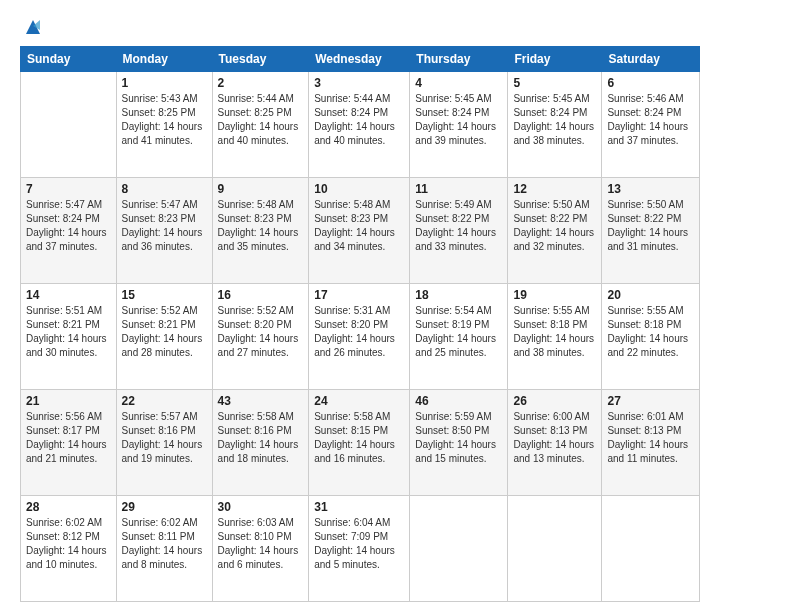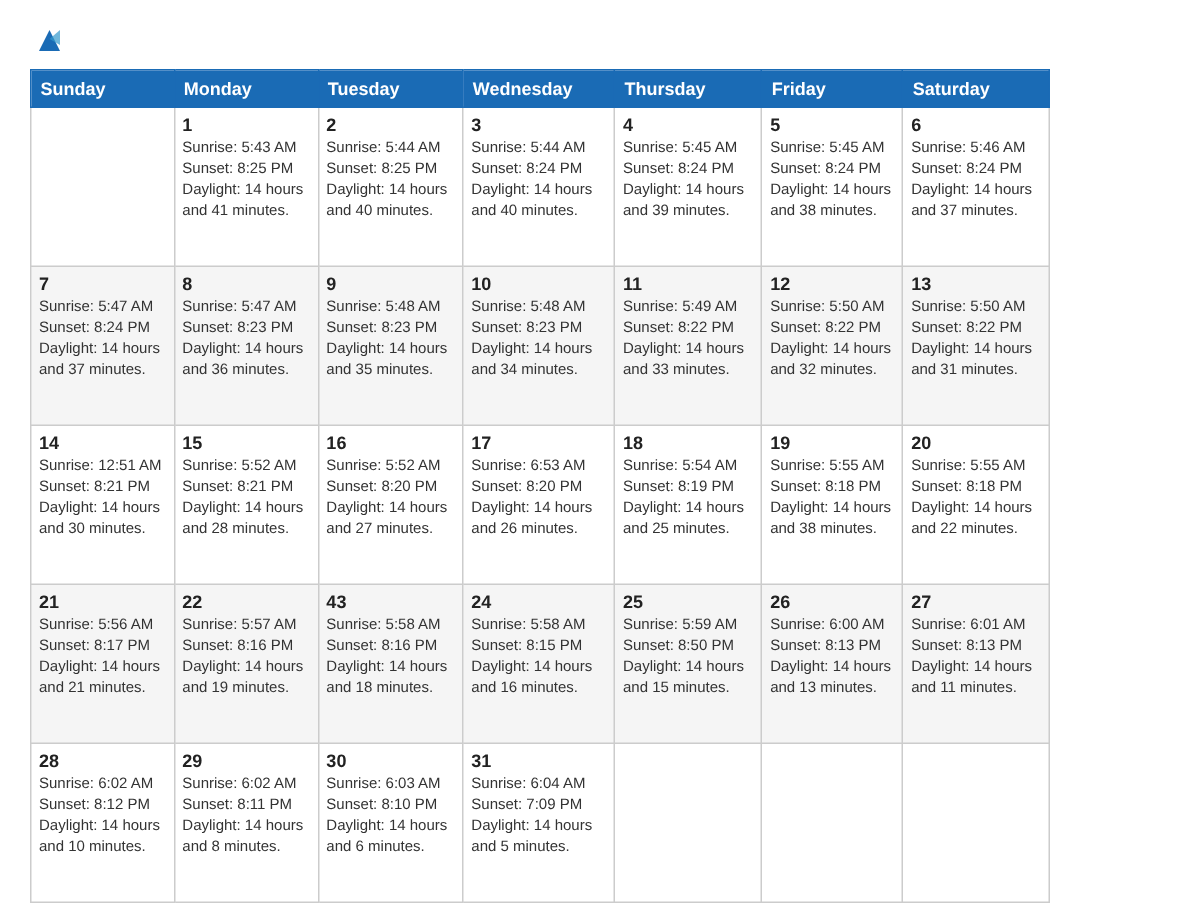--- a/index.html
+++ b/index.html
@@ -233,21 +233,21 @@
             <span>Sunrise: 5:50 AM</span><br>
             <span>Sunset: 8:22 PM</span><br>
             <span>Daylight: 14 hours and 31 minutes.</span>
           </div>
         </td>
         </tr>
         <tr>
           <td>
           <span class="day-number">14</span>
           <div class="cell-content">
-            <span>Sunrise: 12:51 AM</span><br>
+            <span>Sunrise: 5:51 AM</span><br>
             <span>Sunset: 8:21 PM</span><br>
             <span>Daylight: 14 hours and 30 minutes.</span>
           </div>
         </td>
           <td>
           <span class="day-number">15</span>
           <div class="cell-content">
             <span>Sunrise: 5:52 AM</span><br>
             <span>Sunset: 8:21 PM</span><br>
             <span>Daylight: 14 hours and 28 minutes.</span>
@@ -257,21 +257,21 @@
           <span class="day-number">16</span>
           <div class="cell-content">
             <span>Sunrise: 5:52 AM</span><br>
             <span>Sunset: 8:20 PM</span><br>
             <span>Daylight: 14 hours and 27 minutes.</span>
           </div>
         </td>
           <td>
           <span class="day-number">17</span>
           <div class="cell-content">
-            <span>Sunrise: 6:53 AM</span><br>
+            <span>Sunrise: 5:31 AM</span><br>
             <span>Sunset: 8:20 PM</span><br>
             <span>Daylight: 14 hours and 26 minutes.</span>
           </div>
         </td>
           <td>
           <span class="day-number">18</span>
           <div class="cell-content">
             <span>Sunrise: 5:54 AM</span><br>
             <span>Sunset: 8:19 PM</span><br>
             <span>Daylight: 14 hours and 25 minutes.</span>
@@ -321,21 +321,21 @@
         </td>
           <td>
           <span class="day-number">24</span>
           <div class="cell-content">
             <span>Sunrise: 5:58 AM</span><br>
             <span>Sunset: 8:15 PM</span><br>
             <span>Daylight: 14 hours and 16 minutes.</span>
           </div>
         </td>
           <td>
-          <span class="day-number">25</span>
+          <span class="day-number">46</span>
           <div class="cell-content">
             <span>Sunrise: 5:59 AM</span><br>
             <span>Sunset: 8:50 PM</span><br>
             <span>Daylight: 14 hours and 15 minutes.</span>
           </div>
         </td>
           <td>
           <span class="day-number">26</span>
           <div class="cell-content">
             <span>Sunrise: 6:00 AM</span><br>

